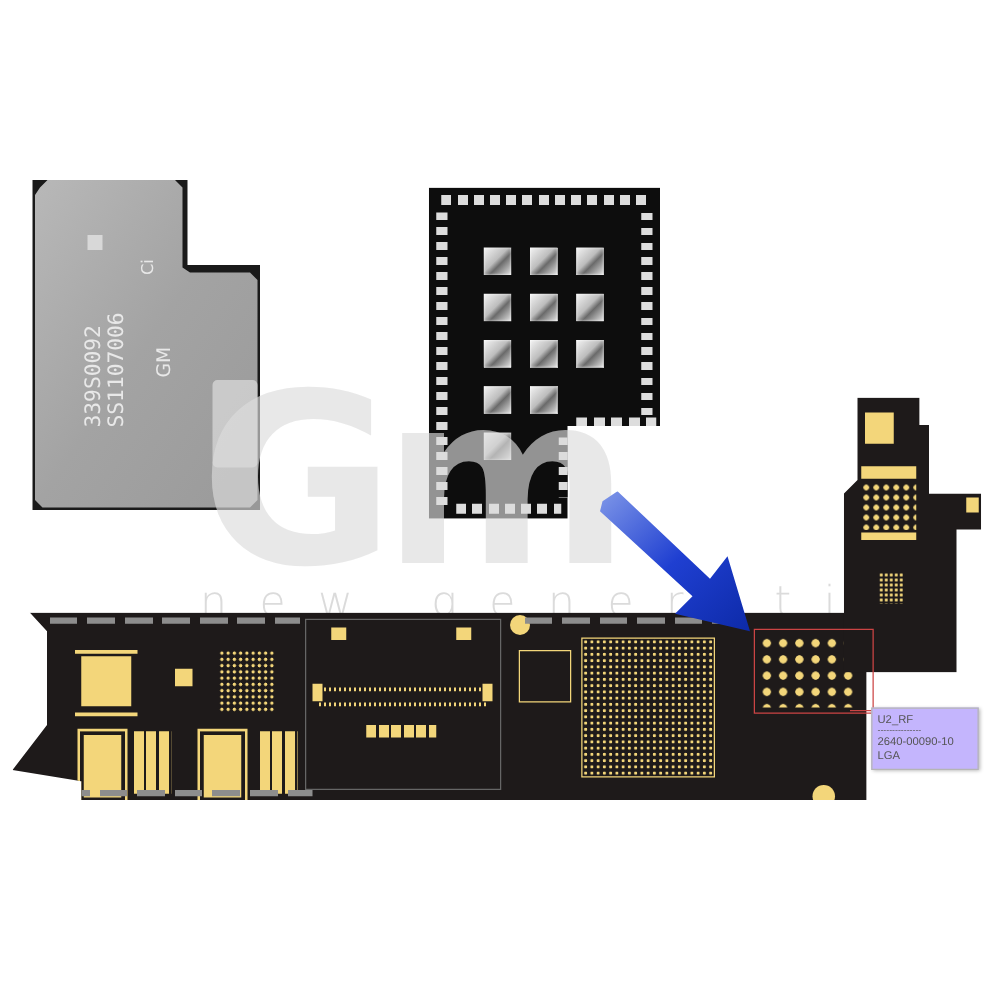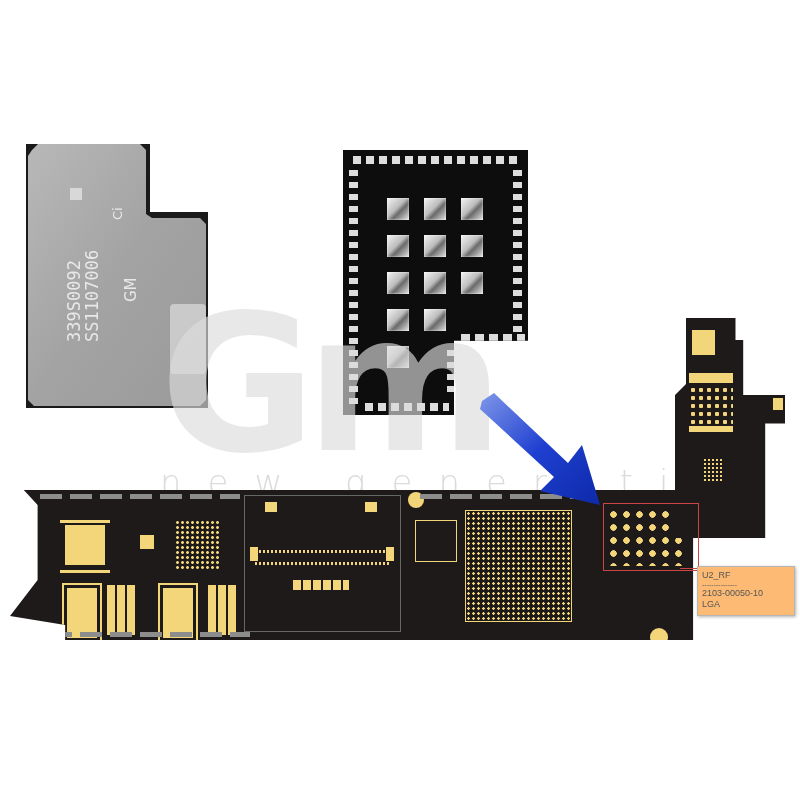--- a/index.html
+++ b/index.html
@@ -40,21 +40,21 @@
       clip-path: polygon(2% 0, 99% 0, 99% 100%, 8% 100%, 8% 90%, 0 84%, 4% 60%, 4% 10%);
     }
     .pcb-tower {
       left: 675px; top: 318px; width: 110px; height: 220px; background: #1e1a1a;
       clip-path: polygon(10% 0, 55% 0, 55% 10%, 62% 10%, 62% 35%, 100% 35%, 100% 48%, 82% 48%, 82% 100%, 0 100%, 0 35%, 10% 30%);
     }
     .gold { background: #f3d67a; position: absolute; }
     .grey { background: #8d8d8d; position: absolute; }
     .dark { background: #1e1a1a; position: absolute; }
     .callout {
-      left: 697px; top: 566px; width: 98px; height: 50px; background: #fdba74; border: 1px solid #b5b5b5;
+      left: 697px; top: 566px; width: 86px; height: 50px; background: #c4b5fd; border: 1px solid #b5b5b5;
       box-shadow: 1px 1px 3px rgba(0,0,0,0.3); font-size: 9px; color: #555; padding: 3px 4px; box-sizing: border-box;
       line-height: 11px;
     }
     .redbox { left: 603px; top: 503px; width: 94px; height: 66px; border: 1px solid #c44; }
     .redline { left: 680px; top: 568px; width: 18px; height: 1px; background: #c44; }
   </style>
 </head>
 <body>
 
 <div class="abs shield">
@@ -165,15 +165,15 @@
     <path d="M14 8 L26 0 L100 70 L114 52 L132 112 L72 98 L86 84 L12 16 Z" fill="url(#arr)"></path>
   </svg>
 </div>
 
 <div class="abs redbox"></div>
 <div class="abs redline"></div>
 
 <div class="abs callout">
   <div>U2_RF</div>
   <div style="font-size:7px;line-height:7px;overflow:hidden;">---------------</div>
-  <div>2103-00050-10</div>
+  <div>2640-00090-10</div>
   <div>LGA</div>
 </div>
 
 </body></html>

